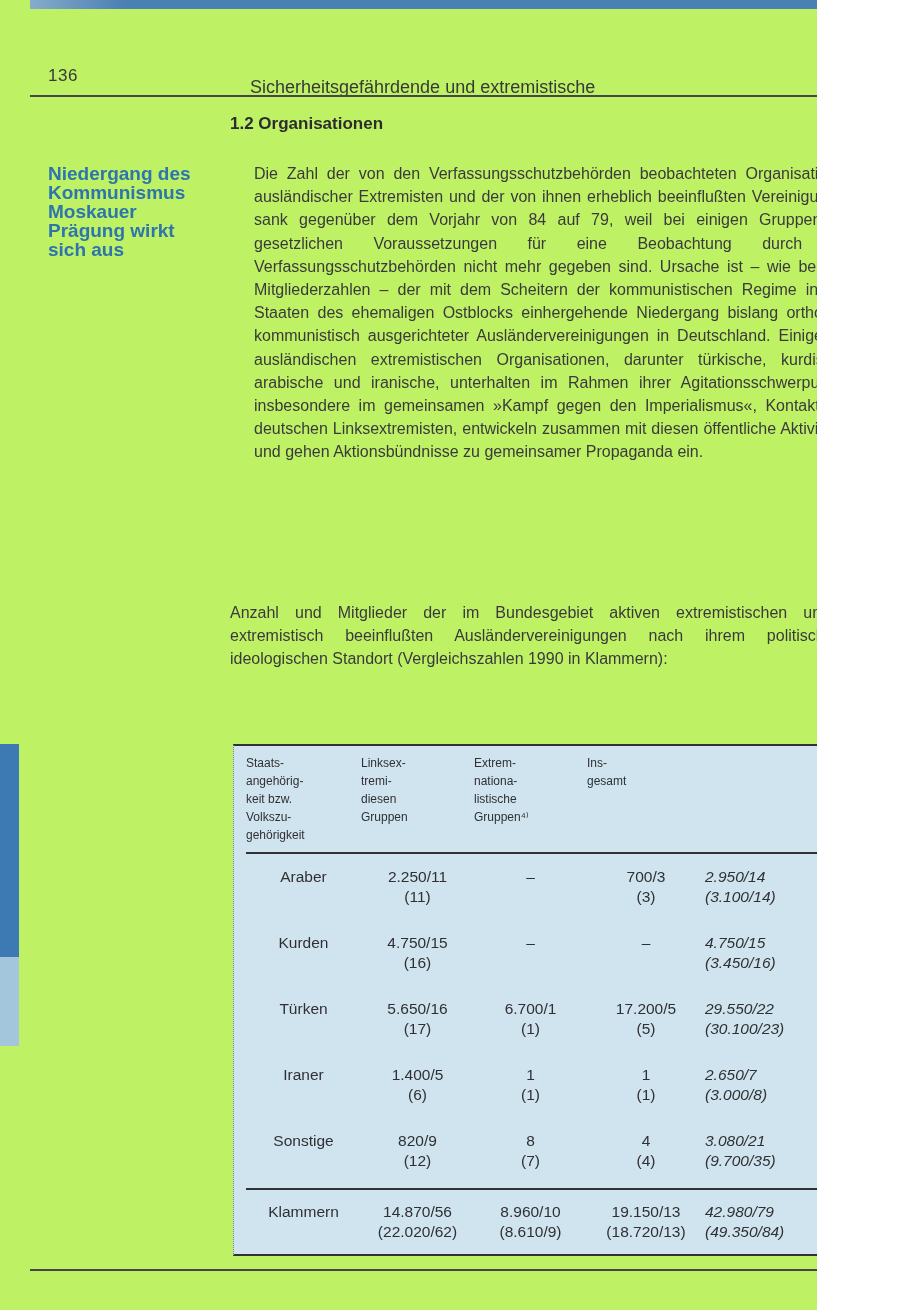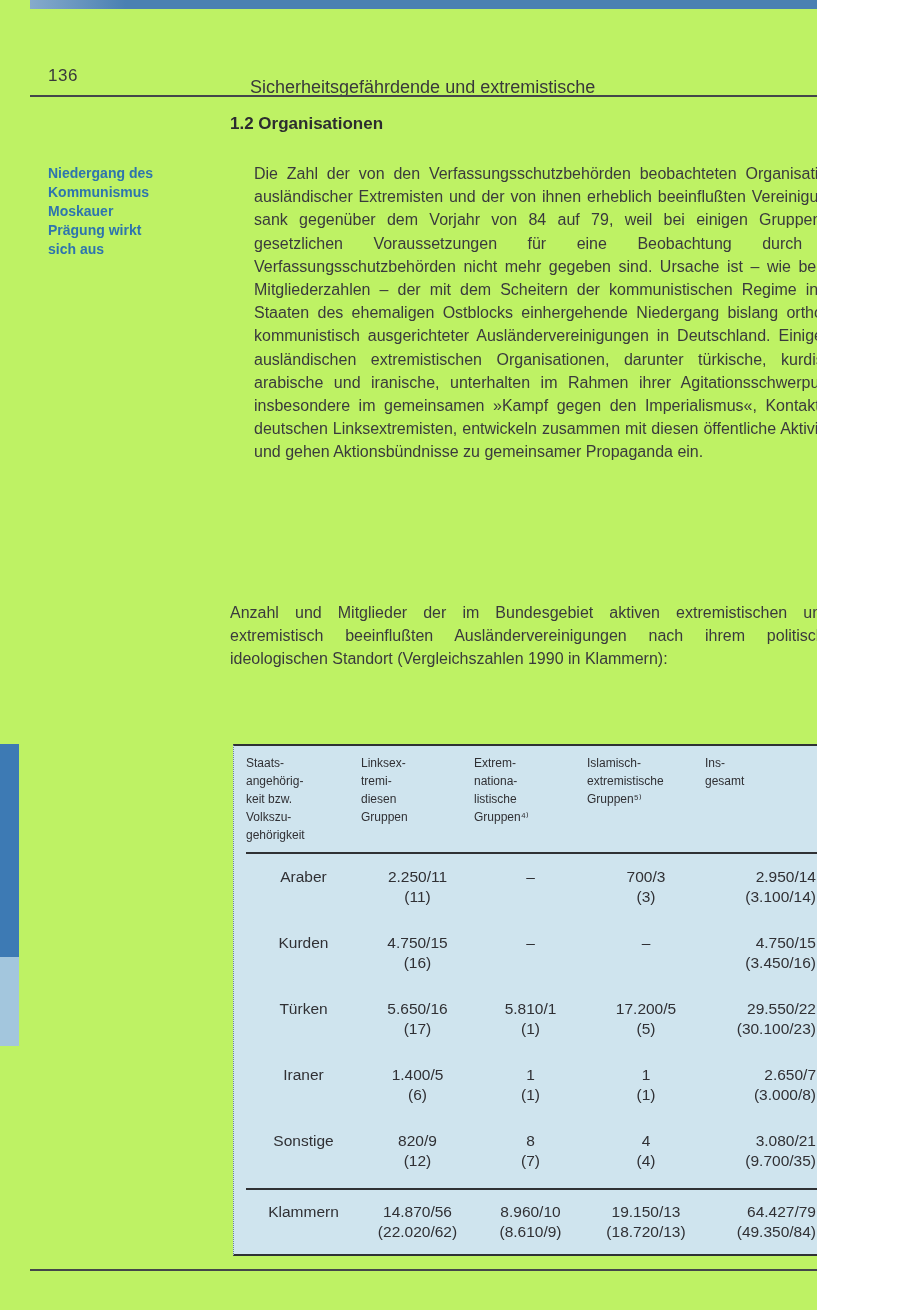--- a/index.html
+++ b/index.html
@@ -52,21 +52,21 @@
     left: 230px; top: 114px;
     font-size: 17px;
     font-weight: bold;
     color: #2c2c2f;
   }
 
   .margin-note {
     position: absolute;
     left: 48px; top: 164px;
     width: 170px;
-    font-size: 14px;
+    font-size: 19px;
     font-weight: bold;
     line-height: 19px;
     color: #2e74ae;
     white-space: pre-line;
   }
 
   .para {
     position: absolute;
     left: 230px;
     width: 600px;
@@ -104,21 +104,21 @@
   .t-row, .t-total {
     display: grid;
     grid-template-columns: 115px 113px 113px 118px 1fr;
     align-items: start;
     font-size: 15.5px;
     line-height: 20px;
   }
   .t-row { padding: 13px 0; }
   .t-label { text-align: center; }
   .t-cell { text-align: center; white-space: pre-line; }
-  .t-cell.right { text-align: right; padding-right: 6px; }
+  .t-cell.right { text-align: left; padding-right: 6px; font-style: italic; }
   .t-total {
     margin-top: 4px;
     border-top: 2px solid #2f3134;
     padding-top: 12px;
   }
 
   
   .edge-bar-dark {
     position: absolute;
     left: 0; top: 744px;
@@ -170,23 +170,20 @@
 Volkszu-
 gehörigkeit</div>
       <div class="t-hcell">Linksex-
 tremi-
 diesen
 Gruppen</div>
       <div class="t-hcell">Extrem-
 nationa-
 listische
 Gruppen⁴⁾</div>
-      <div class="t-hcell">Islamisch-
-extremistische
-Gruppen⁵⁾</div>
       <div class="t-hcell">Ins-
 gesamt</div>
     </div>
 
     <div class="t-row">
       <div class="t-label">Araber</div>
       <div class="t-cell">2.250/11
 (11)</div>
       <div class="t-cell">–</div>
       <div class="t-cell">700/3
@@ -202,21 +199,21 @@
       <div class="t-cell">–</div>
       <div class="t-cell">–</div>
       <div class="t-cell right">4.750/15
 (3.450/16)</div>
     </div>
 
     <div class="t-row">
       <div class="t-label">Türken</div>
       <div class="t-cell">5.650/16
 (17)</div>
-      <div class="t-cell">5.810/1
+      <div class="t-cell">6.700/1
 (1)</div>
       <div class="t-cell">17.200/5
 (5)</div>
       <div class="t-cell right">29.550/22
 (30.100/23)</div>
     </div>
 
     <div class="t-row">
       <div class="t-label">Iraner</div>
       <div class="t-cell">1.400/5
@@ -242,21 +239,21 @@
     </div>
 
     <div class="t-total">
       <div class="t-label">Klammern</div>
       <div class="t-cell">14.870/56
 (22.020/62)</div>
       <div class="t-cell">8.960/10
 (8.610/9)</div>
       <div class="t-cell">19.150/13
 (18.720/13)</div>
-      <div class="t-cell right">64.427/79
+      <div class="t-cell right">42.980/79
 (49.350/84)</div>
     </div>
 
   </div>
 
   <div class="edge-bar-dark"></div>
   <div class="edge-bar-light"></div>
 
   <div class="bottom-rule"></div>
 

